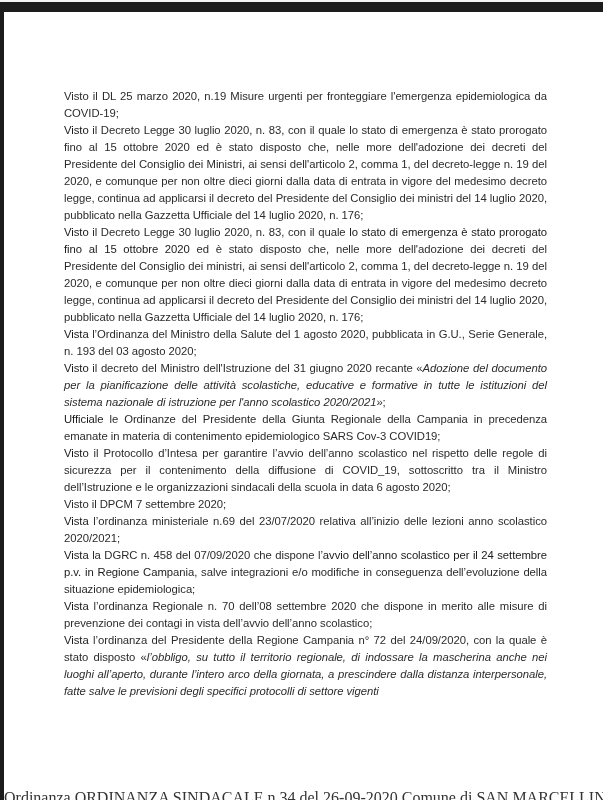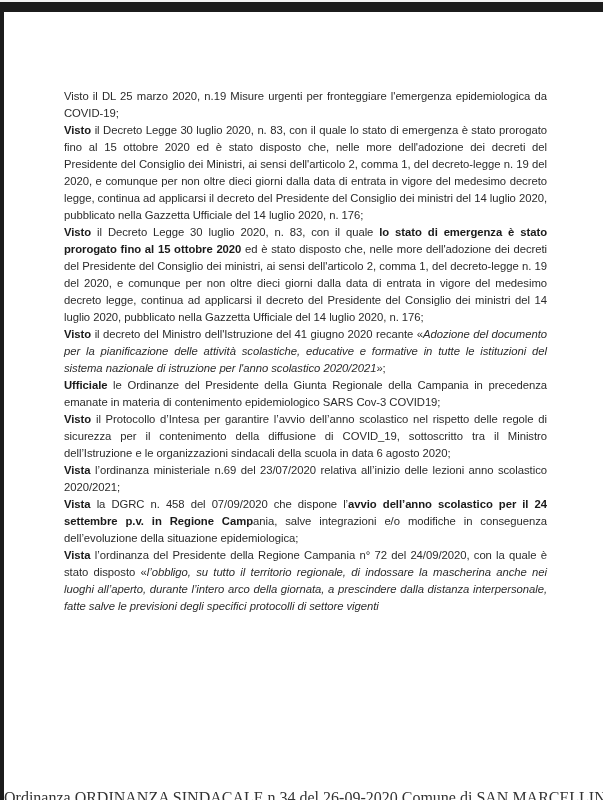--- a/index.html
+++ b/index.html
@@ -22,42 +22,45 @@
     overflow: hidden;
     padding-left: 32px;
   }
   .content {
     position: absolute; left: 60px; top: 76px; width: 483px;
     font-size: 11.3px; line-height: 17px; color: #2b2b2b;
     text-align: justify;
     letter-spacing: -0.05px;
   }
   .para { margin: 0; }
-  .para b { font-weight: bold; color: #1a1a1a; }
+  .para b { font-weight: normal; color: #1a1a1a; }
   .para i { font-style: italic; }
   .footer {
     position: absolute; left: 0; width: 595px; top: 777px;
     text-align: center;
     font-family: "Liberation Serif", "DejaVu Serif", serif;
     font-size: 16px; color: #333;
     white-space: nowrap;
   }
 </style>
 </head>
 <body>
 
 <div class="top-bar"></div>
 <div class="top-strip"></div>
 
 <div class="page">
   <div class="content" id="content">
       <p class="para"><span>Visto il DL 25 marzo 2020, n.19 Misure urgenti per fronteggiare l'emergenza epidemiologica da COVID-19;</span></p>
       <p class="para"><b>Visto</b><span> il Decreto Legge 30 luglio 2020, n. 83, con il quale lo stato di emergenza è stato prorogato fino al 15 ottobre 2020 ed è stato disposto che, nelle more dell'adozione dei decreti del Presidente del Consiglio dei Ministri, ai sensi dell'articolo 2, comma 1, del decreto-legge n. 19 del 2020, e comunque per non oltre dieci giorni dalla data di entrata in vigore del medesimo decreto legge, continua ad applicarsi il decreto del Presidente del Consiglio dei ministri del 14 luglio 2020, pubblicato nella Gazzetta Ufficiale del 14 luglio 2020, n. 176;</span></p>
       <p class="para"><b>Visto</b><span> il Decreto Legge 30 luglio 2020, n. 83, con il quale </span><b>lo stato di emergenza è stato prorogato fino al 15 ottobre 2020</b><span> ed è stato disposto che, nelle more dell'adozione dei decreti del Presidente del Consiglio dei ministri, ai sensi dell'articolo 2, comma 1, del decreto-legge n. 19 del 2020, e comunque per non oltre dieci giorni dalla data di entrata in vigore del medesimo decreto legge, continua ad applicarsi il decreto del Presidente del Consiglio dei ministri del 14 luglio 2020, pubblicato nella Gazzetta Ufficiale del 14 luglio 2020, n. 176;</span></p>
-      <p class="para"><b>Visto</b><span> il decreto del Ministro dell'Istruzione del 41 giugno 2020 recante «</span><i>Adozione del documento per la pianificazione delle attività scolastiche, educative e formative in tutte le istituzioni del sistema nazionale di istruzione per l'anno scolastico 2020/2021</i><span>»;</span></p>
+      <p class="para"><b>Vista</b><span> l’Ordinanza del Ministro della Salute del 1 agosto 2020, pubblicata in G.U., Serie Generale, n. 193 del 03 agosto 2020;</span></p>
+      <p class="para"><b>Visto</b><span> il decreto del Ministro dell'Istruzione del 31 giugno 2020 recante «</span><i>Adozione del documento per la pianificazione delle attività scolastiche, educative e formative in tutte le istituzioni del sistema nazionale di istruzione per l'anno scolastico 2020/2021</i><span>»;</span></p>
       <p class="para"><b>Ufficiale</b><span> le Ordinanze del Presidente della Giunta Regionale della Campania in precedenza emanate in materia di contenimento epidemiologico SARS Cov-3 COVID19;</span></p>
       <p class="para"><b>Visto</b><span> il Protocollo d’Intesa per garantire l’avvio dell’anno scolastico nel rispetto delle regole di sicurezza per il contenimento della diffusione di COVID_19, sottoscritto tra il Ministro dell’Istruzione e le organizzazioni sindacali della scuola in data 6 agosto 2020;</span></p>
+      <p class="para"><span>Visto il DPCM 7 settembre 2020;</span></p>
       <p class="para"><b>Vista</b><span> l’ordinanza ministeriale n.69 del 23/07/2020 relativa all’inizio delle lezioni anno scolastico 2020/2021;</span></p>
       <p class="para"><b>Vista</b><span> la DGRC n. 458 del 07/09/2020 che dispone l’</span><b>avvio dell’anno scolastico per il 24 settembre p.v. in Regione Camp</b><span>ania, salve integrazioni e/o modifiche in conseguenza dell’evoluzione della situazione epidemiologica;</span></p>
+      <p class="para"><b>Vista</b><span> l’ordinanza Regionale n. 70 dell’08 settembre 2020 che dispone in merito alle misure di prevenzione dei contagi in vista dell’avvio dell’anno scolastico;</span></p>
       <p class="para"><b>Vista</b><span> l’ordinanza del Presidente della Regione Campania n° 72 del 24/09/2020,  con la quale è stato disposto «</span><i>l’obbligo, su tutto il territorio regionale, di indossare la mascherina anche nei luoghi all’aperto, durante l’intero arco della giornata, a prescindere dalla distanza interpersonale, fatte salve le previsioni degli specifici protocolli di settore vigenti</i></p>
     </div>
   <div class="footer">Ordinanza ORDINANZA SINDACALE n.34 del 26-09-2020 Comune di SAN MARCELLINO</div>
 </div>
 
 </body></html>

